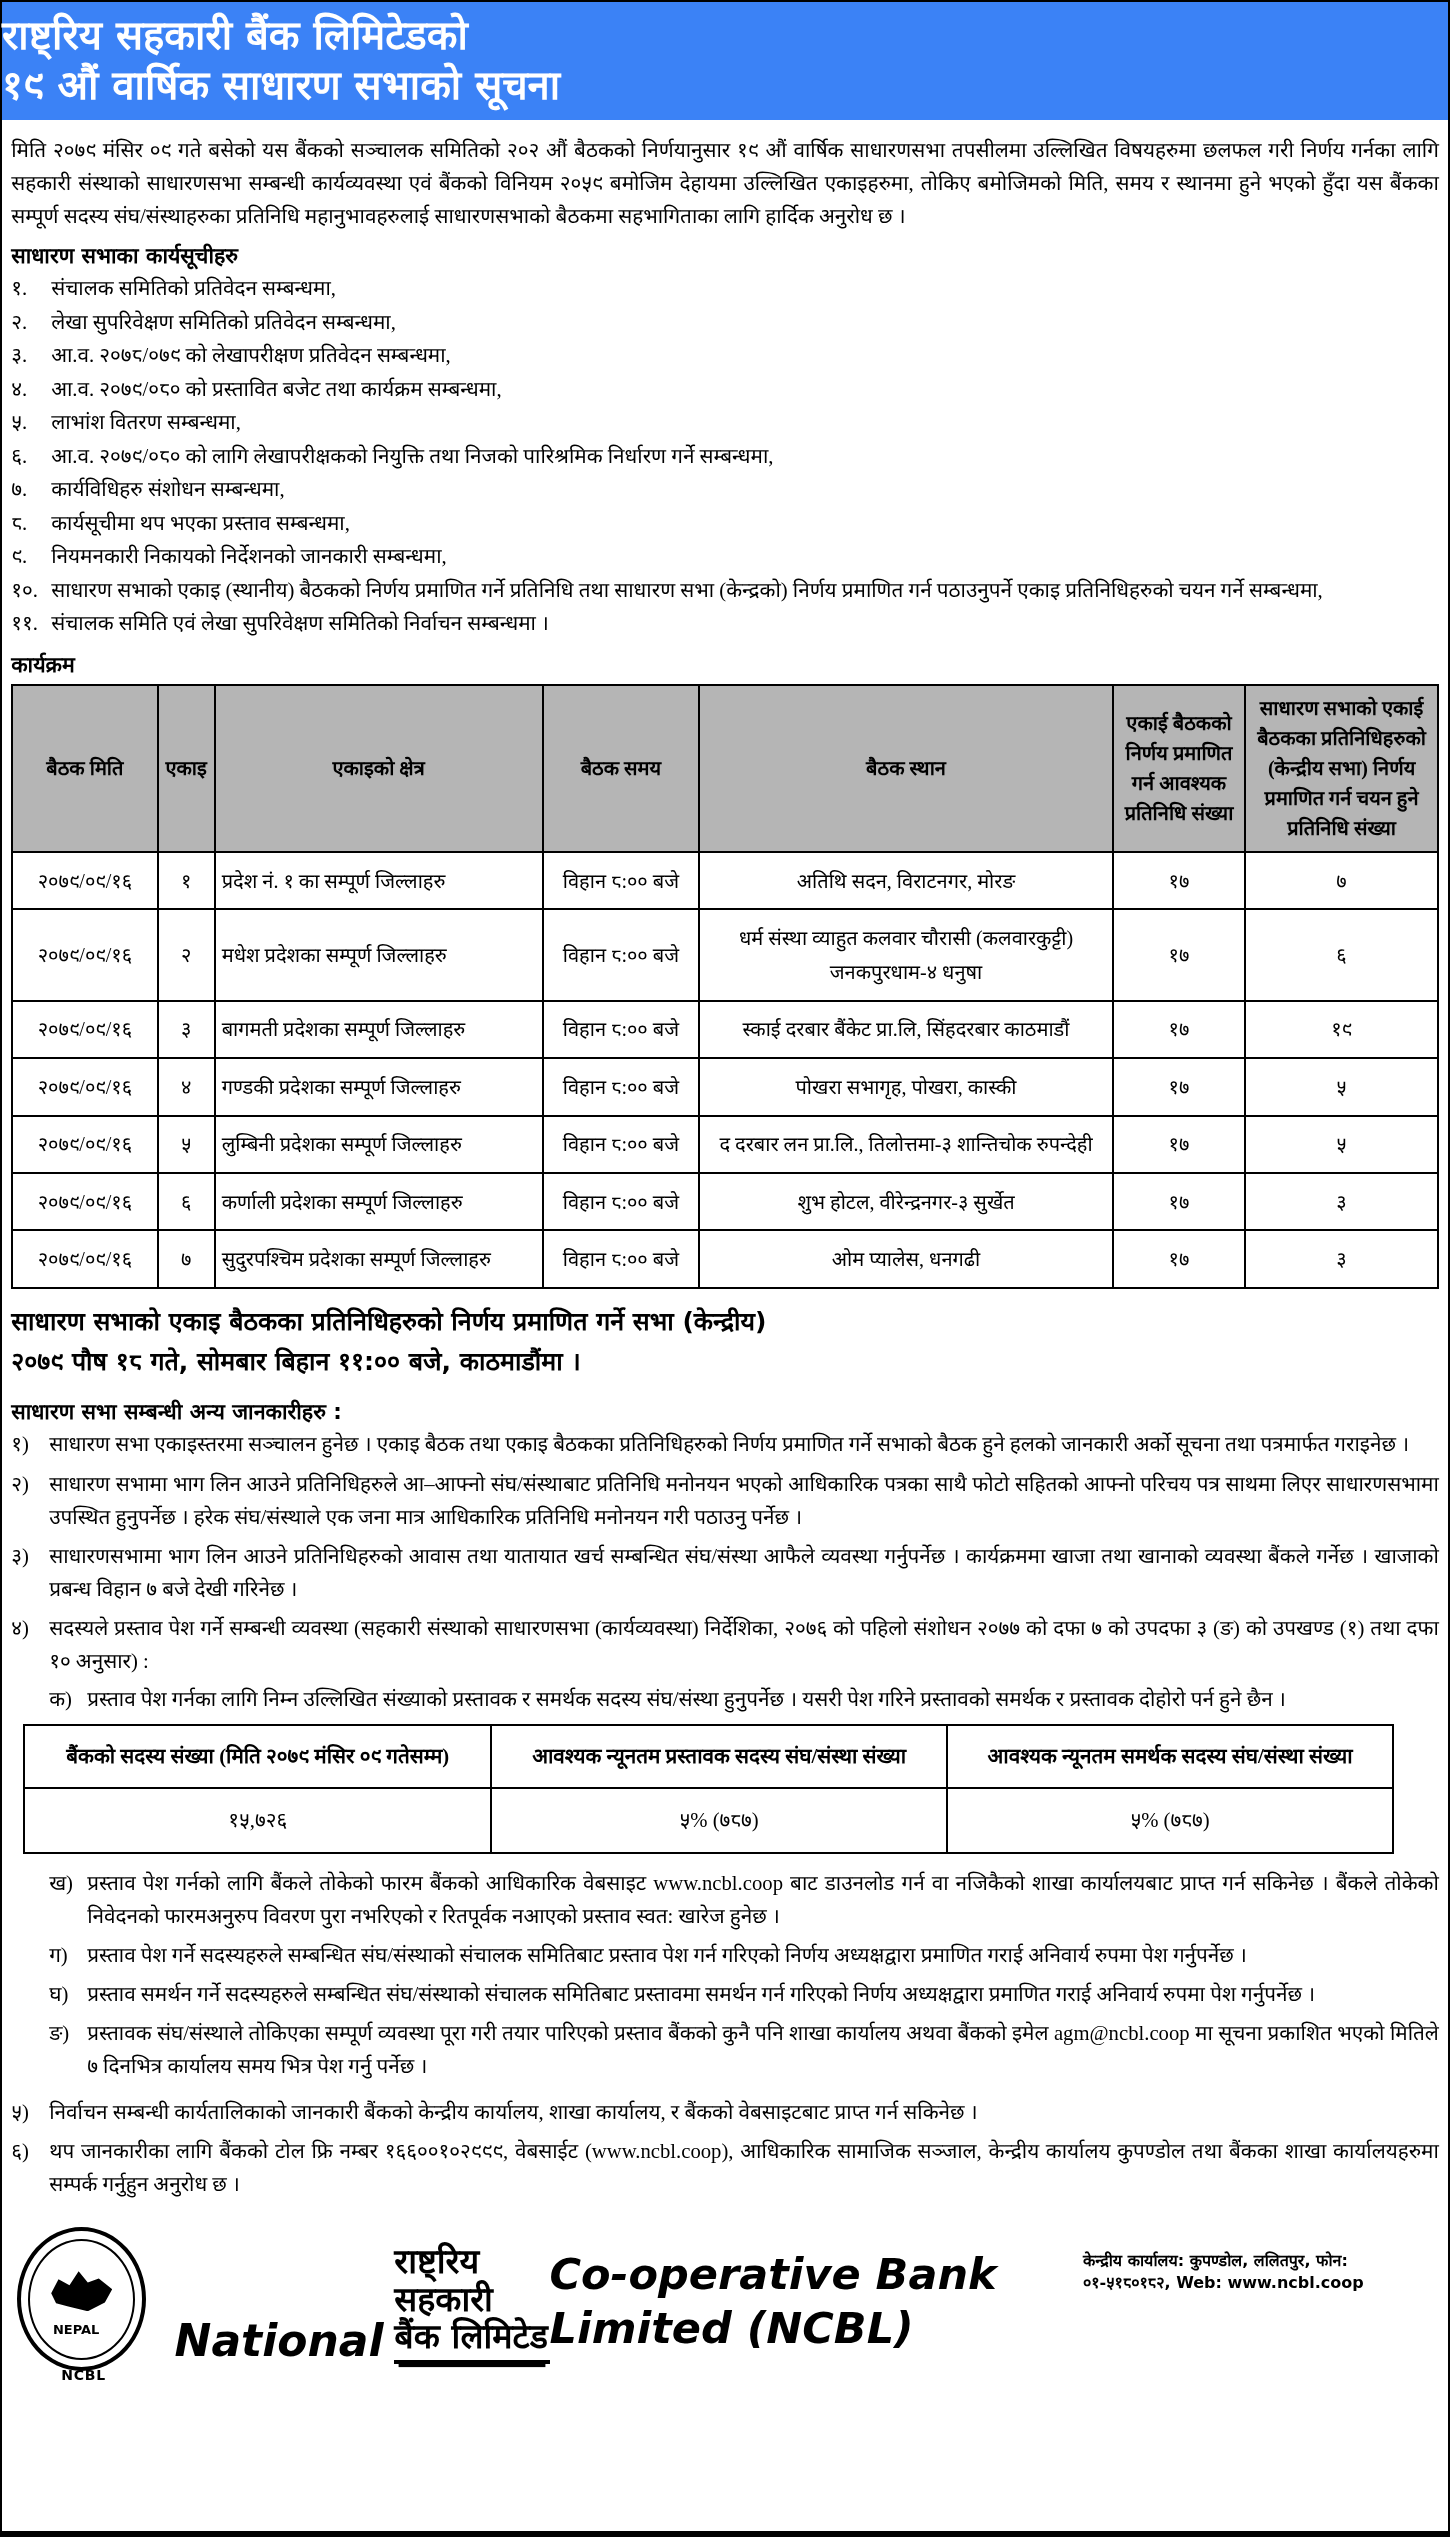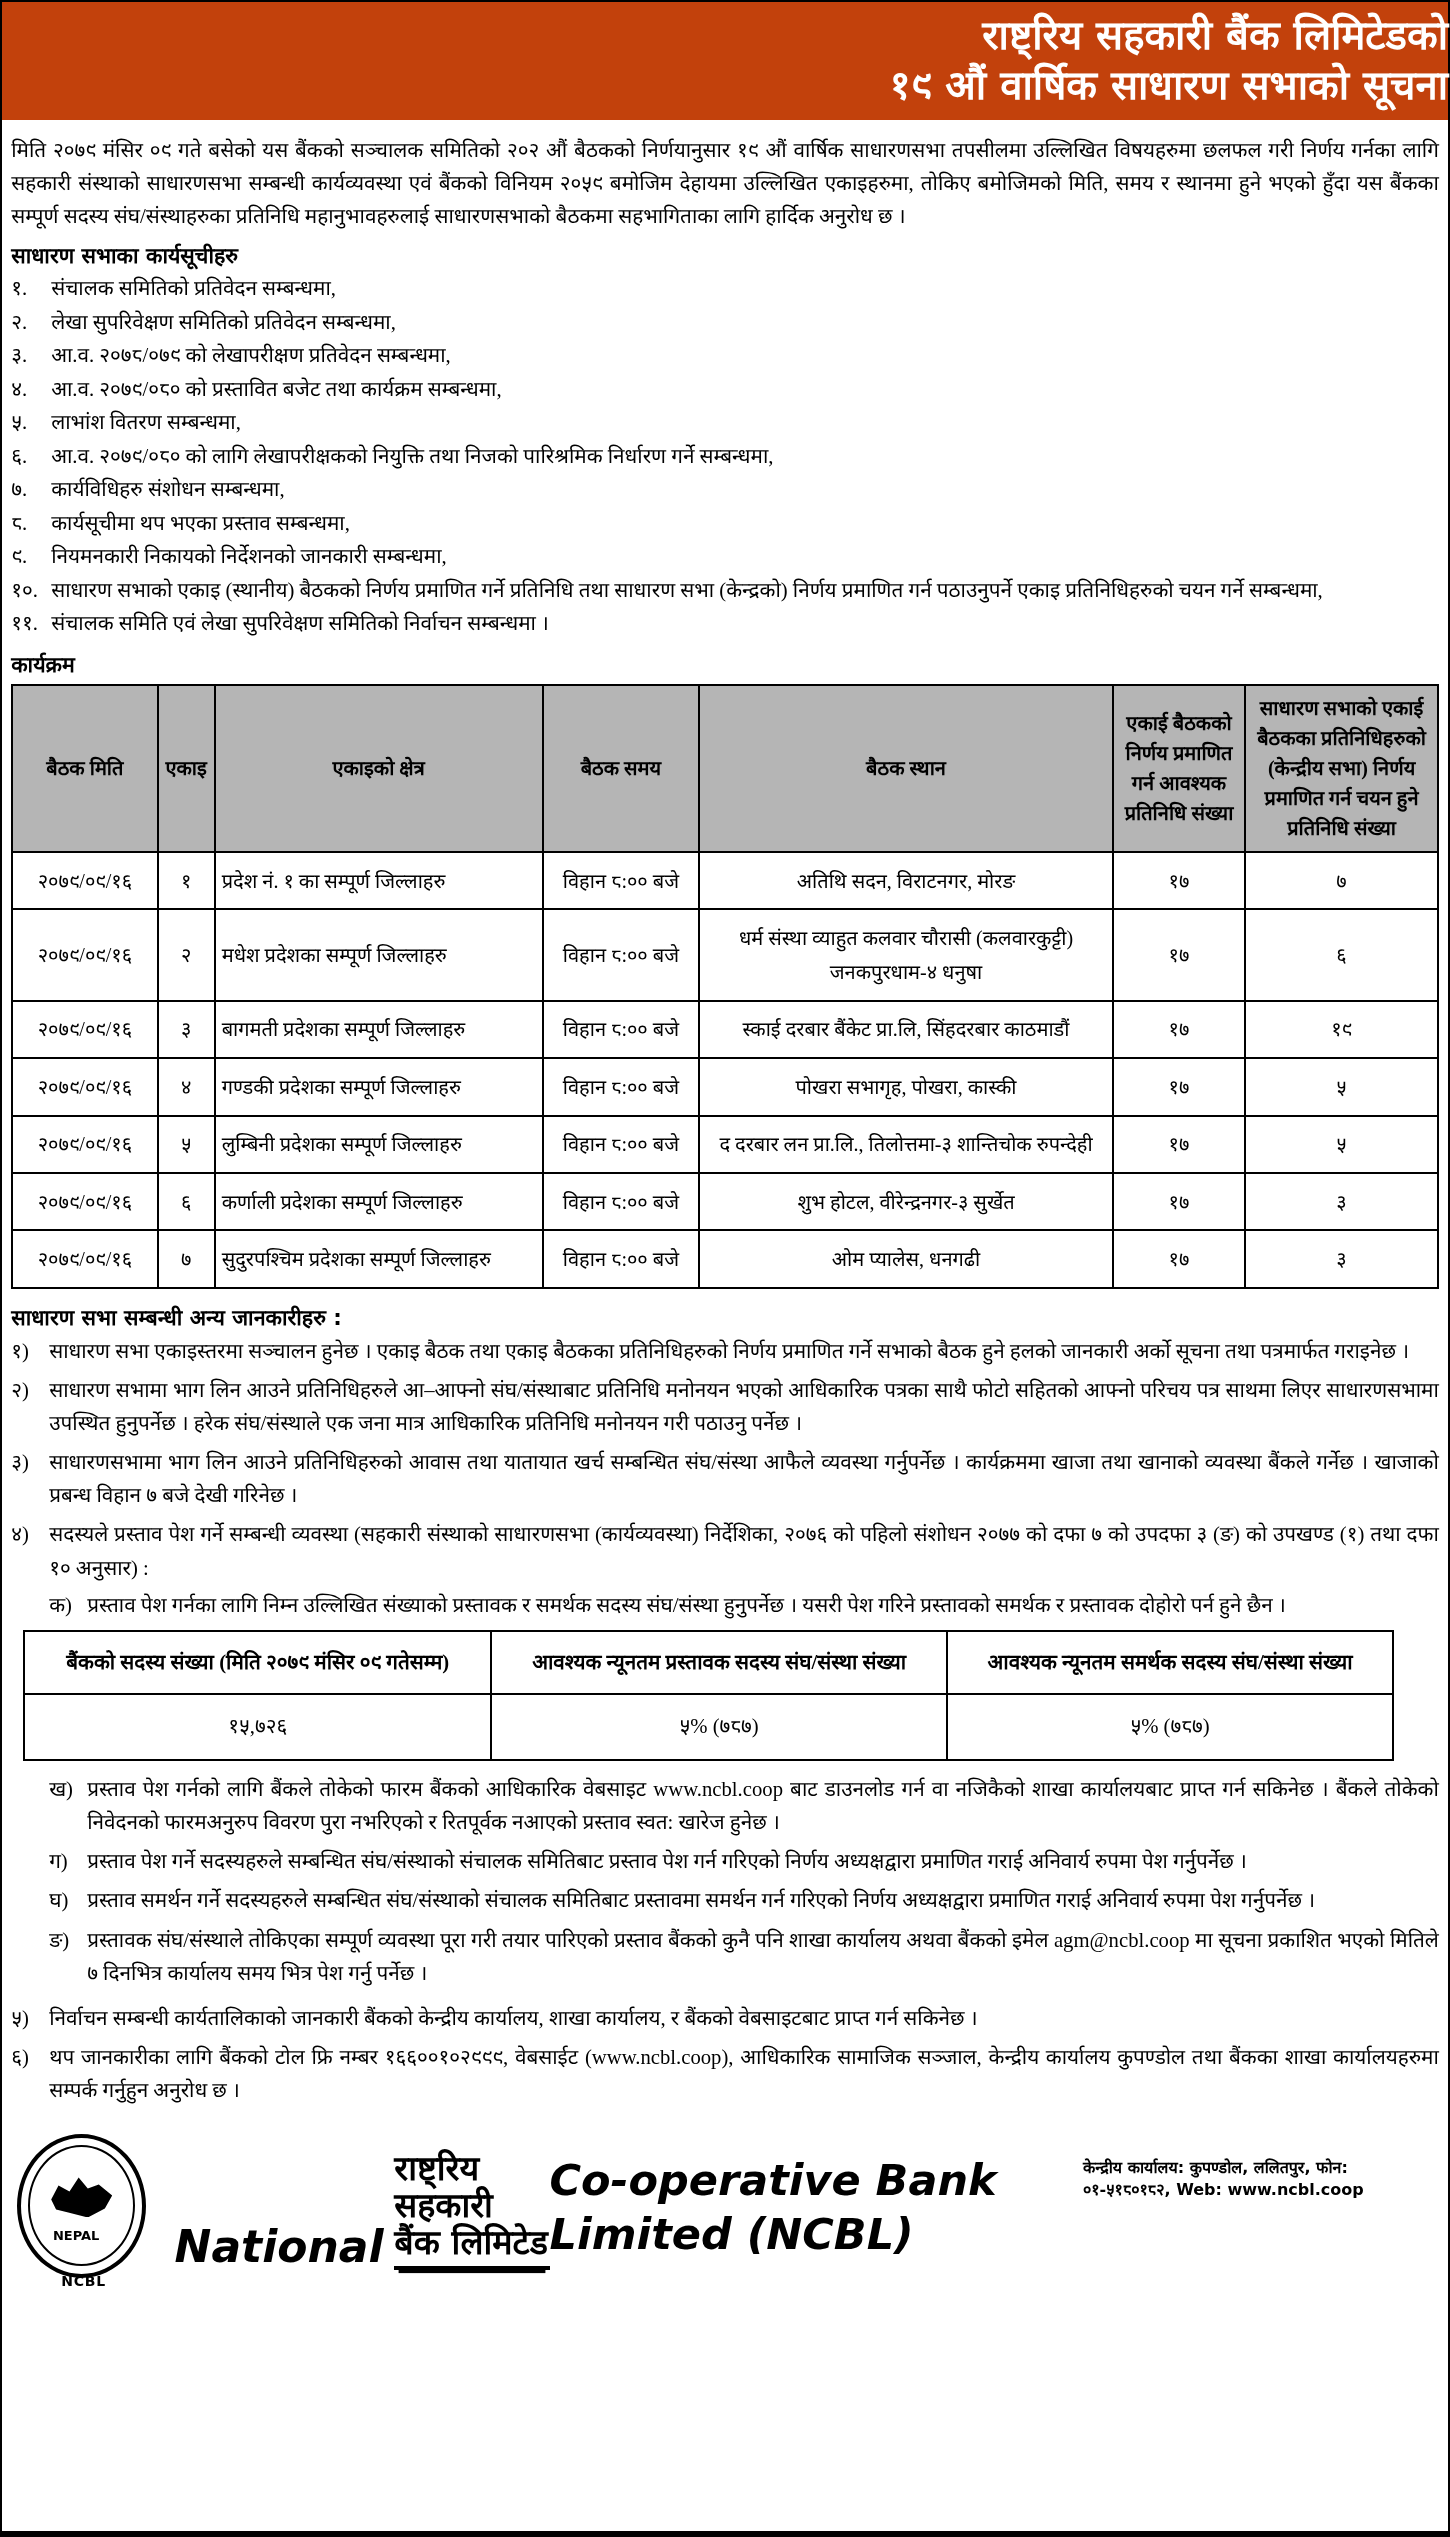--- a/index.html
+++ b/index.html
@@ -11,23 +11,23 @@
     background:#ffffff;
     border:2.3px solid #000;
     border-bottom:7.7px solid #000;
     box-sizing:border-box;
     font-family:"Liberation Serif","DejaVu Serif",serif;
     color:#000;
     position:relative;
   }
   
   .banner{
-    background:#c2410c;
+    background:#3b82f6;
     color:#fff;
-    text-align:right;
+    text-align:left;
     padding:7.7px 0 10.7px 0;
     font-family:"DejaVu Sans","Liberation Sans",sans-serif;
     font-weight:bold;
   }
   .banner .l1{font-size:40px;line-height:1.25;}
   .banner .l2{font-size:40px;line-height:1.25;}
   
   .content{padding:10.7px 9.2px 0 9.2px;}
   .para{
     font-size:20.7px;
@@ -342,20 +342,24 @@
             <td class="c">७</td>
             <td>सुदुरपश्चिम प्रदेशका सम्पूर्ण जिल्लाहरु</td>
             <td class="c">विहान ८:०० बजे</td>
             <td class="c">ओम प्यालेस, धनगढी</td>
             <td class="c">१७</td>
             <td class="c">३</td>
           </tr>
         </tbody>
     </table>
 
+    <div class="central">
+      <div>साधारण सभाको एकाइ बैठकका प्रतिनिधिहरुको निर्णय प्रमाणित गर्ने सभा (केन्द्रीय)</div>
+      <div>२०७९ पौष १८ गते, सोमबार बिहान ११:०० बजे, काठमाडौंमा ।</div>
+    </div>
 
     <div class="h-bold">साधारण सभा सम्बन्धी अन्य जानकारीहरु :</div>
 
     <ol class="info">
       <li>
         <span class="num">१)</span>
         <span class="txt">साधारण सभा एकाइस्तरमा सञ्चालन हुनेछ । एकाइ बैठक तथा एकाइ बैठकका प्रतिनिधिहरुको निर्णय प्रमाणित गर्ने सभाको बैठक हुने हलको जानकारी अर्को सूचना तथा पत्रमार्फत गराइनेछ ।</span>
       </li>
       <li>
         <span class="num">२)</span>

